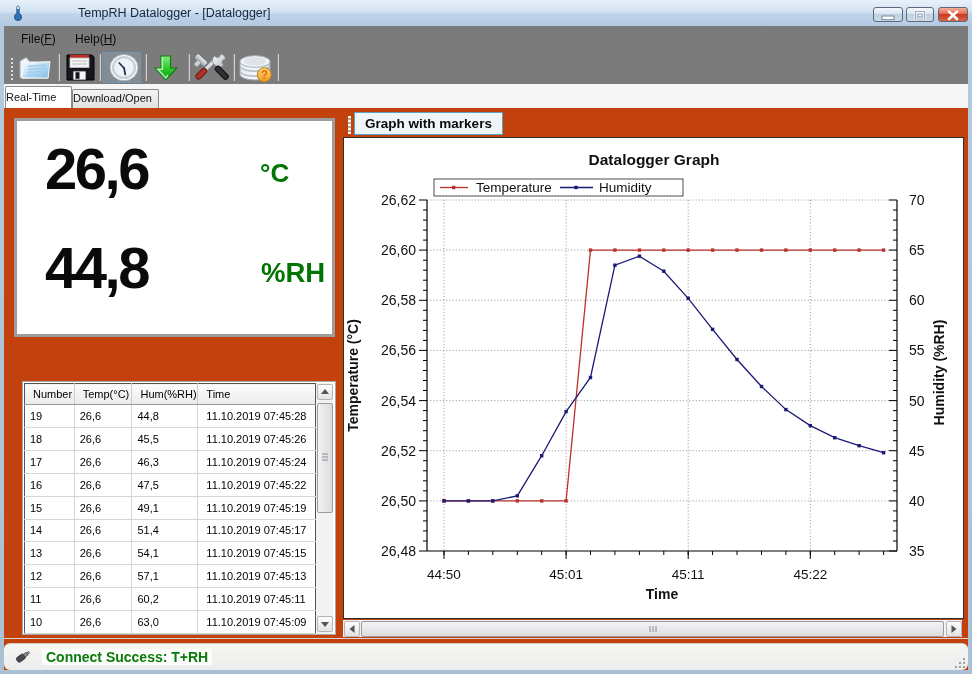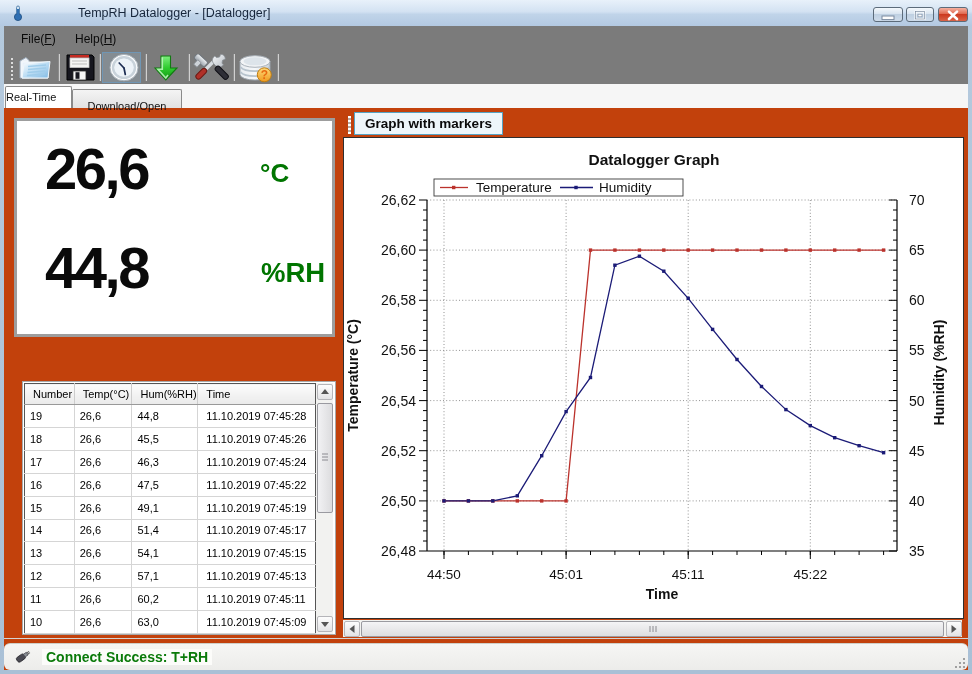--- a/index.html
+++ b/index.html
@@ -27,23 +27,23 @@
   background:repeating-linear-gradient(#7b7b7b 0 2px, #dcdcdc 2px 4px); }
 .tico { position:absolute; top:2px; }
 #selbtn { position:absolute; left:98px; top:1px; width:39px; height:31px;
   background:rgba(160,190,215,.25); border:1px solid #7096b4; }
 
 #tabrow { left:0; top:58px; width:964px; height:24px; background:#f6f6f6; }
 .tab { position:absolute; font-size:11px; color:#111; }
 #tab1 { left:1px; top:2px; width:67px; height:22px; background:#fff;
   border:1px solid #8a8a8a; border-bottom:none; border-radius:2px 2px 0 0; z-index:2;
   text-align:left; padding-top:4px; }
-#tab2 { left:68px; top:5px; width:110px; height:19px;
+#tab2 { left:68px; top:5px; width:87px; height:19px;
   background:linear-gradient(#f4f4f4,#e2e2e2); border:1px solid #8a8a8a; border-bottom:none;
-  border-radius:2px 2px 0 0; text-align:center; padding-top:10px; }
+  border-radius:2px 2px 0 0; text-align:left; padding-top:2px; }
 
 
 #bigpanel { left:10px; top:92px; width:321px; height:219px; background:#fff;
   border:3px solid #9d9d9d; }
 .bignum { position:absolute; font-size:58px; font-weight:bold; color:#0a0a0a; letter-spacing:-2.5px; }
 .gr { position:absolute; color:#007500; font-weight:bold; }
 
 #gridbox { left:18px; top:355px; width:314px; height:254px; border:1px solid #a8a8a8; background:#fff; }
 #grid { position:absolute; left:1px; top:1px; width:292px; height:251px;
   border:1.5px solid #555; border-collapse:collapse; font-size:11px; color:#000; table-layout:fixed; }

